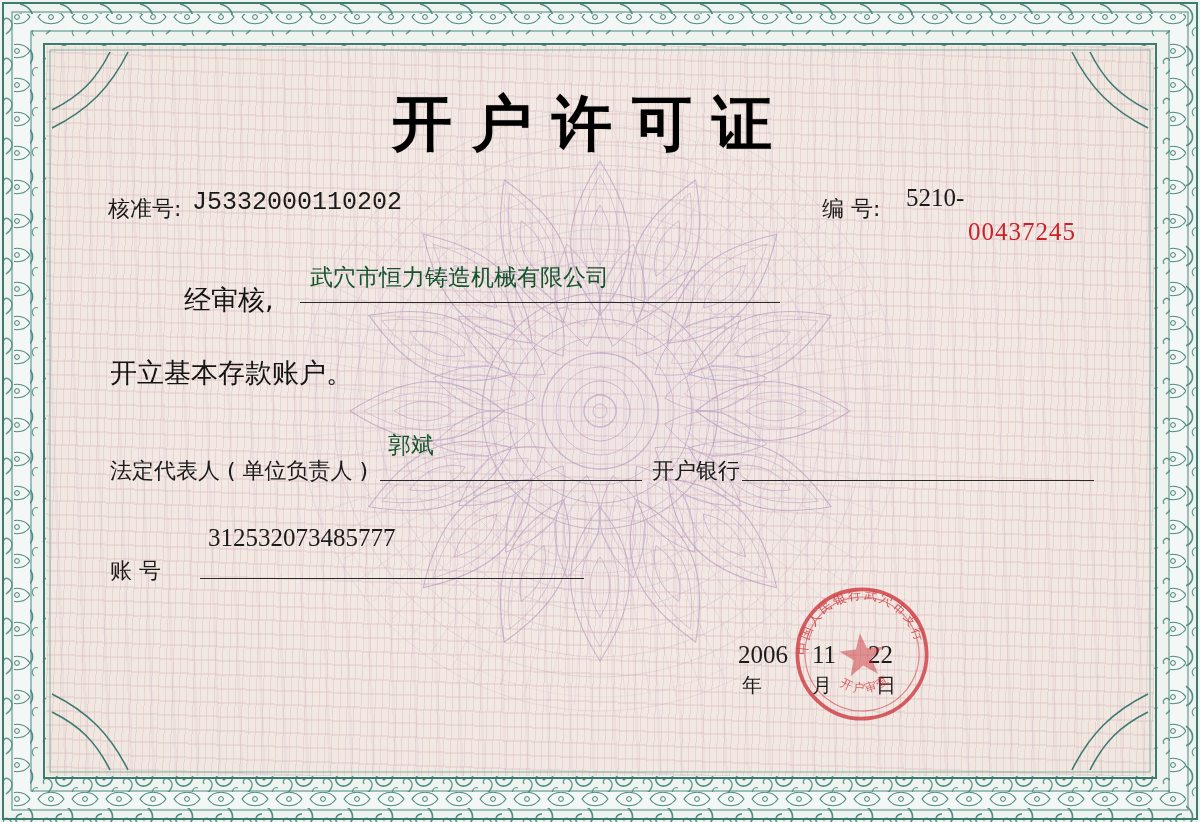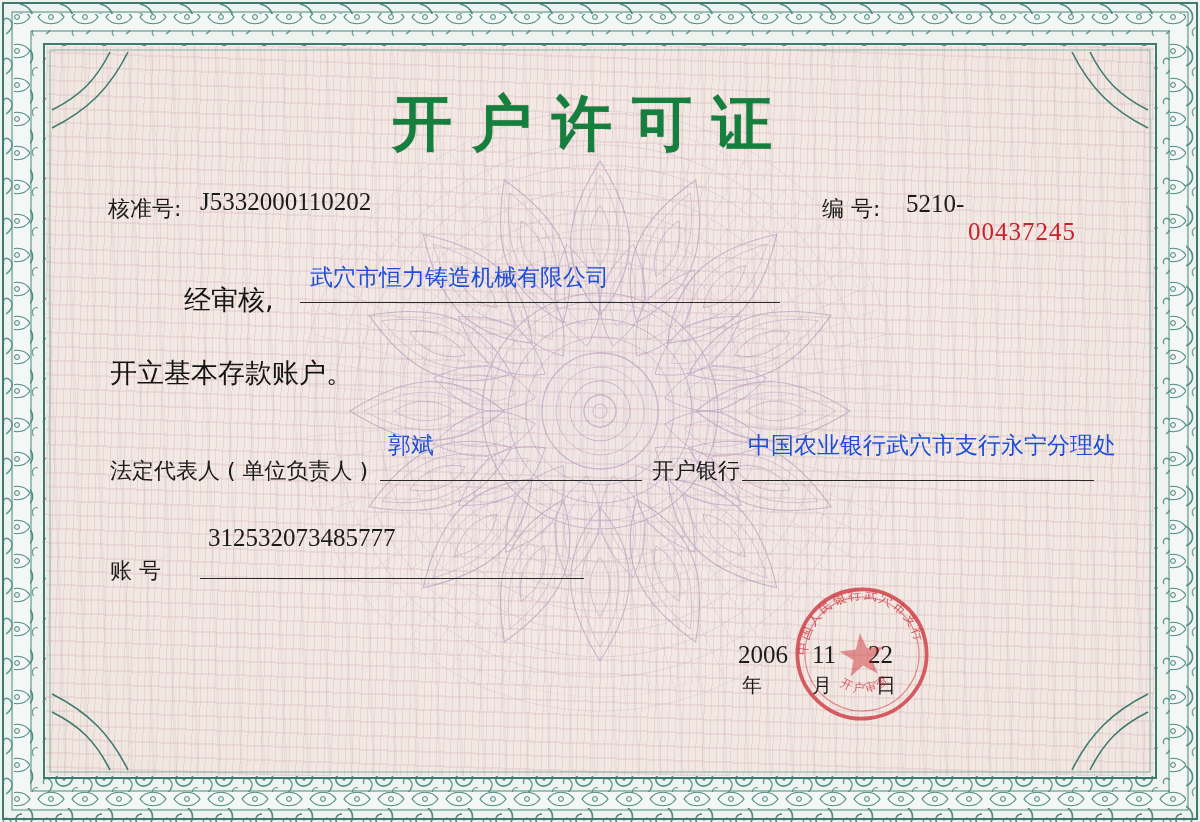--- a/index.html
+++ b/index.html
@@ -79,38 +79,38 @@
   .abs { position: absolute; white-space: nowrap; }
 
   .title {
     left: 0; right: 16px;
     top: 84px;
     text-align: center;
     font-family: "DejaVu Sans", sans-serif;
     font-weight: bold;
     font-size: 60px;
     letter-spacing: 20px;
-    color: #15803d;
+    color: #000000;
     text-shadow: 0 0 1px rgba(0,0,0,.35);
   }
 
   .lbl {
     font-family: "DejaVu Sans", sans-serif;
     font-size: 22px;
     color: #1a1a1a;
   }
   .lbl-big {
     font-family: "DejaVu Sans", sans-serif;
     font-size: 27px;
     color: #141414;
   }
   .hand {
     font-family: "DejaVu Sans", sans-serif;
     font-size: 23px;
-    color: #1d4ed8;
+    color: #14532d;
   }
   .mono {
     font-family: "Liberation Serif", serif;
     font-size: 25px;
     color: #1b1b1b;
   }
   .red {
     font-family: "Liberation Serif", serif;
     font-size: 25px;
     color: #c9222a;
@@ -552,38 +552,37 @@
       <path d="M1148,712 C1120,726 1104,742 1090,770"></path>
       <path d="M1148,694 C1112,712 1090,734 1072,770"></path>
     </g>
   </svg>
 
   <div class="content">
 
     <div class="abs title">开户许可证</div>
 
     <div class="abs lbl" style="left:108px; top:194px;">核准号:</div>
-    <div class="abs mono" style="left:200px; top:188px;">J5332000110202</div>
+    <div class="abs mono" style="left:192px; top:188px;font-family:Liberation Mono, monospace;">J5332000110202</div>
 
     <div class="abs lbl" style="left:822px; top:194px;">编 号:</div>
-    <div class="abs mono" style="left:906px; top:190px;text-align:center;">5210-</div>
+    <div class="abs mono" style="left:906px; top:184px;text-align:center;">5210-</div>
     <div class="abs red" style="left:968px; top:190px;">00437245</div>
 
     <div class="abs lbl-big" style="left:184px; top:282px;text-align:right;">经审核,</div>
     <div class="abs hand" style="left:310px; top:262px;">武穴市恒力铸造机械有限公司</div>
     <div class="rule" style="left:300px; top:302px; width:480px;"></div>
 
     <div class="abs lbl-big" style="left:110px; top:355px;">开立基本存款账户。</div>
 
     <div class="abs lbl" style="left:110px; top:456px;">法定代表人 ( 单位负责人 )</div>
     <div class="abs hand" style="left:388px; top:430px;">郭斌</div>
     <div class="rule" style="left:380px; top:480px; width:262px;"></div>
 
     <div class="abs lbl" style="left:652px; top:456px;">开户银行</div>
-    <div class="abs hand" style="left:748px; top:430px;">中国农业银行武穴市支行永宁分理处</div>
     <div class="rule" style="left:742px; top:480px; width:352px;"></div>
 
     <div class="abs lbl" style="left:110px; top:556px;">账  号</div>
     <div class="abs mono" style="left:208px; top:524px;">312532073485777</div>
     <div class="rule" style="left:200px; top:578px; width:384px;"></div>
 
 
     <div class="abs mono" style="left:738px; top:641px;">2006</div>
     <div class="abs mono" style="left:812px; top:641px;">11</div>
     <div class="abs mono" style="left:868px; top:641px;">22</div>

